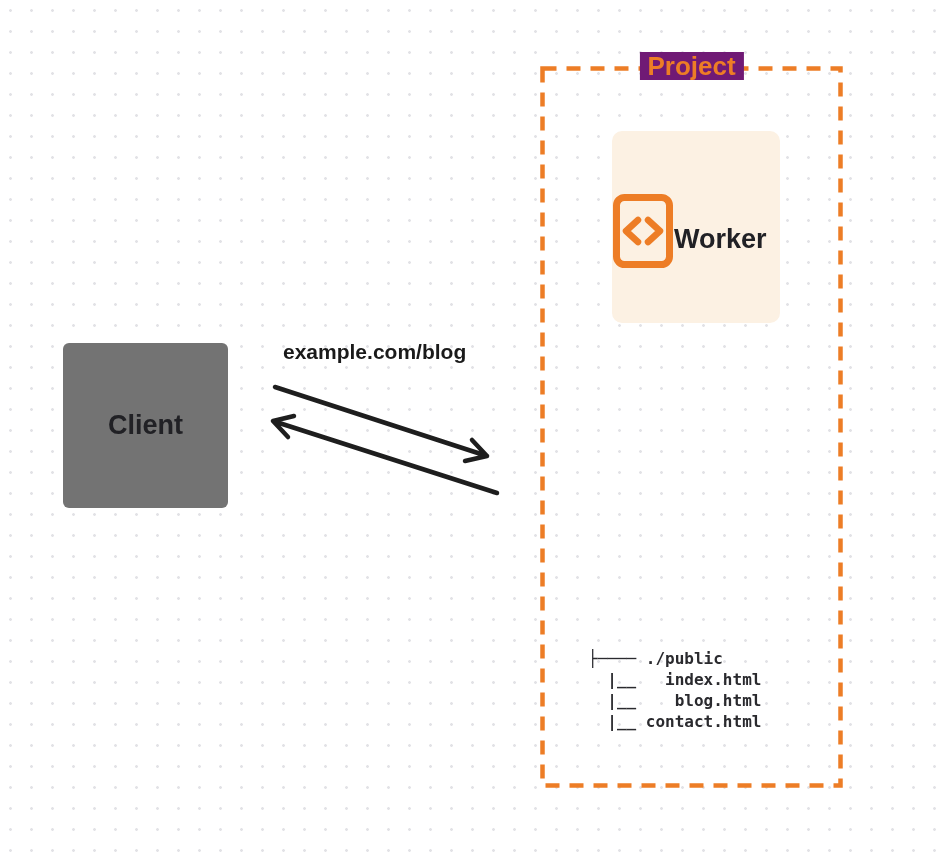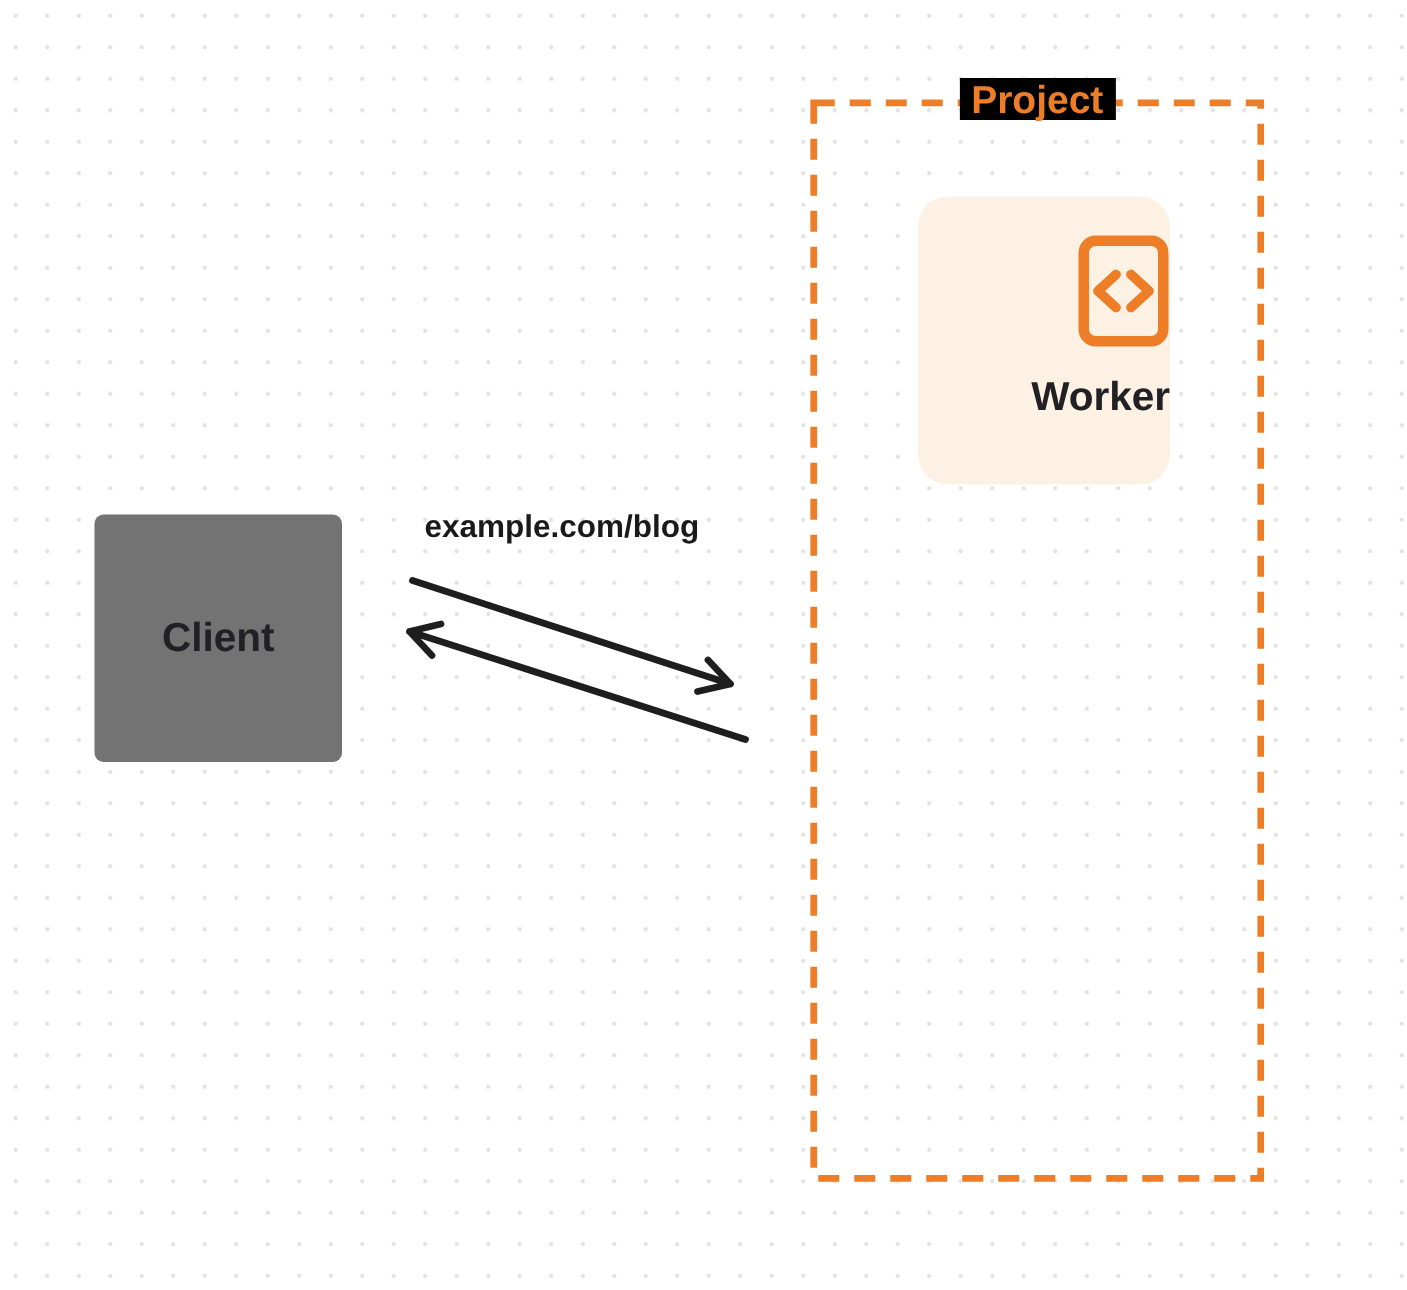--- a/index.html
+++ b/index.html
@@ -27,28 +27,28 @@
   }
   .arrows-svg { position: absolute; left: 260px; top: 370px; }
   .project-container {
     position: absolute; left: 540px; top: 66px;
     width: 303px; height: 722px;
   }
   .project-border { position: absolute; left: 0; top: 0; }
   .project-label {
     position: absolute; top: -14px; left: 50%;
     transform: translateX(-50%);
-    background: #000000; padding: 0 8px;
+    background: #701a75; padding: 0 8px;
     font-size: 26px; font-weight: 700; line-height: 28px;
     color: #ed7d26; white-space: nowrap;
   }
   .node-card {
     position: absolute;
-    background: #fcf1e3; border-radius: 20px;
-    display: flex; flex-direction: column; align-items: flex-end;
+    background: #fcf1e3; border-radius: 10px;
+    display: flex; flex-direction: row; align-items: center;
   }
   .worker-card { left: 72px; top: 65px; width: 168px; height: 167px; padding-top: 25px; }
   .assets-card { left: 67px; top: 413px; width: 170px; height: 168px; padding-top: 29px; }
   .worker-card .node-icon { margin-bottom: 17px; }
   .assets-card .node-icon { margin-bottom: 21px; }
   .node-label { font-size: 27px; font-weight: 700; color: #212125; }
   .file-tree {
     position: absolute; left: 48px; top: 582px;
     margin: 0;
     font-family: "DejaVu Sans Mono", monospace;
@@ -85,15 +85,19 @@
     <div class="node-card worker-card">
       <svg class="node-icon" width="62" height="76" viewBox="0 0 62 76">
         <rect x="4.5" y="4.5" width="53" height="67" rx="8" fill="none" stroke="#ed7d26" stroke-width="7"></rect>
         <polyline points="26,27 14,38 26,49" fill="none" stroke="#ed7d26" stroke-width="6.5" stroke-linecap="round" stroke-linejoin="round"></polyline>
         <polyline points="36,27 48,38 36,49" fill="none" stroke="#ed7d26" stroke-width="6.5" stroke-linecap="round" stroke-linejoin="round"></polyline>
       </svg>
       <div class="node-label">Worker</div>
     </div>
 
 
+    <pre class="file-tree">├──── ./public
+  |__   index.html
+  |__    blog.html
+  |__ contact.html</pre>
   </div>
 
 </div>
 
 </body></html>

